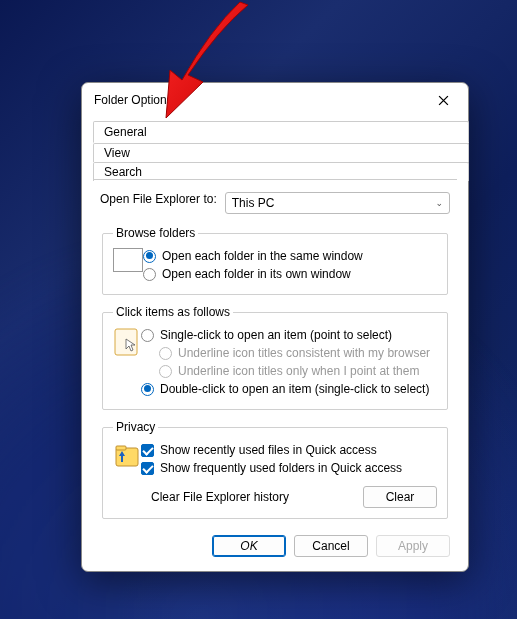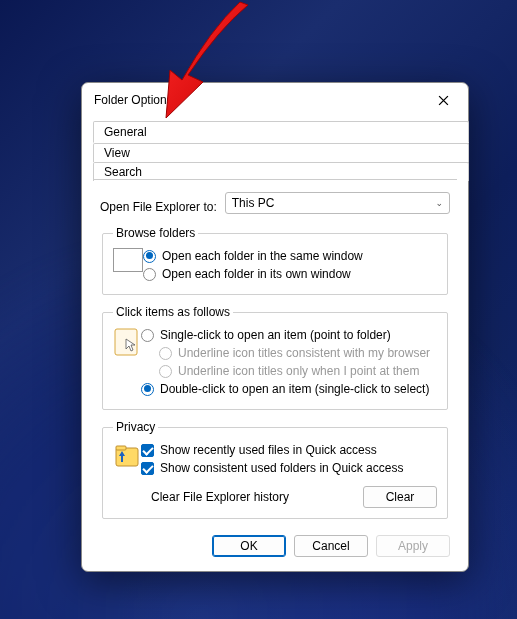--- a/index.html
+++ b/index.html
@@ -97,21 +97,21 @@
     z-index: 1;
   }
   .content {
     flex: 1;
     padding: 12px 18px 8px 18px;
     font-size: 12px;
     overflow: hidden;
   }
   .row-open {
     display: flex;
-    align-items: flex-end;
+    align-items: flex-start;
     gap: 8px;
     margin-bottom: 12px;
   }
   .select {
     flex: 1;
     height: 22px;
     border: 1px solid #bbb;
     border-radius: 3px;
     padding: 8px 6px;
     display: flex;
@@ -213,21 +213,21 @@
     border: 1px solid #bbb;
     border-radius: 3px;
     background: #fdfdfd;
     font-size: 12px;
     display: inline-flex;
     align-items: center;
     justify-content: center;
     padding: 0 4px;
     cursor: pointer;
   }
-  .btn.default { border-color: #0067c0; box-shadow: 0 0 0 1px #0067c0 inset; }
+  .btn.default { border-color: #0067c0; box-shadow: 0 0 0 1px #0067c0 inset; font-style: italic; }
   .btn.disabled { color: #aaa; border-color: #ddd; cursor: default; }
   .restore-row {
     display: flex;
     justify-content: flex-end;
     margin-top: 6px;
   }
   .footer {
     border-top: none;
     padding: 8px 18px 14px 18px;
     display: flex;
@@ -297,21 +297,21 @@
     <fieldset class="group">
       <legend>Click items as follows</legend>
       <div class="click-body">
         <svg class="click-icon" viewBox="0 0 28 30">
           <rect x="2" y="2" width="22" height="26" rx="2" fill="#fff8e8" stroke="#d8a840"></rect>
           <path d="M13 12 l0 10 l3 -3 l2 5 l2 -1 l-2 -5 l4 0 z" fill="#fff" stroke="#555" stroke-width="0.8"></path>
         </svg>
         <div class="options">
           <div class="radio-row">
             <span class="radio"></span>
-            <span>Single-click to open an item (point to folder)</span>
+            <span>Single-click to open an item (point to select)</span>
           </div>
           <div class="radio-row indent">
             <span class="radio disabled"></span>
             <span class="disabled-text">Underline icon titles consistent with my browser</span>
           </div>
           <div class="radio-row indent">
             <span class="radio disabled"></span>
             <span class="disabled-text">Underline icon titles only when I point at them</span>
           </div>
           <div class="radio-row">
@@ -330,21 +330,21 @@
           <rect x="3" y="4" width="10" height="4" rx="1" fill="#ffd966" stroke="#c09030"></rect>
           <path d="M6 14 l3 -5 l3 5 l-2 0 l0 6 l-2 0 l0 -6 z" fill="#1e62c0"></path>
         </svg>
         <div class="options">
           <div class="check-row">
             <span class="checkbox checked"></span>
             <span>Show recently used files in Quick access</span>
           </div>
           <div class="check-row">
             <span class="checkbox checked"></span>
-            <span>Show consistent used folders in Quick access</span>
+            <span>Show frequently used folders in Quick access</span>
           </div>
         </div>
       </div>
       <div class="clear-row">
         <span class="lbl">Clear File Explorer history</span>
         <div class="btn">Clear</div>
       </div>
     </fieldset>
 
     <div class="restore-row">

